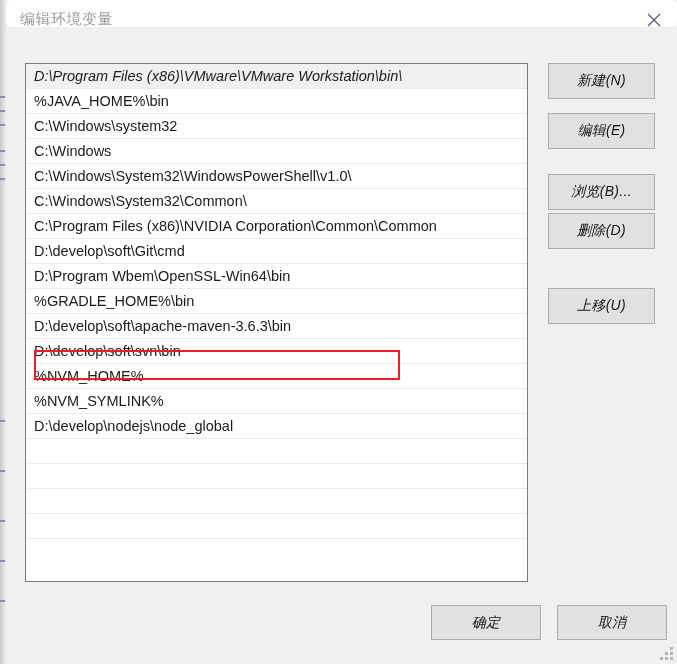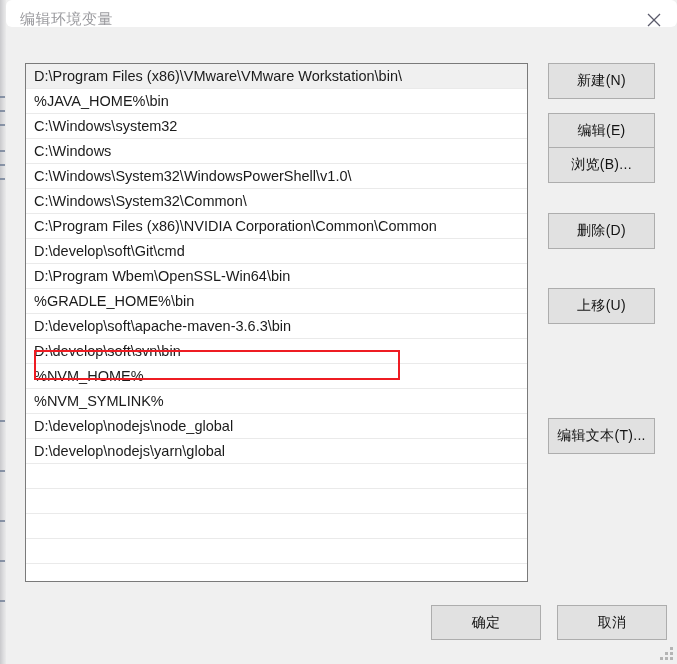--- a/index.html
+++ b/index.html
@@ -125,20 +125,21 @@
     box-sizing: border-box;
     border-bottom: 1px solid #eaeaea;
     padding-left: 8px;
     font-size: 14.5px;
     color: #1b1b1b;
     white-space: nowrap;
     overflow: hidden;
   }
   .row.selected {
     background: #f0f0f0;
+    font-style: italic;
   }
   .row.empty { color: transparent; }
 
   
   .annot-box {
     position: absolute;
     left: 8px;
     top: 286px;
     width: 366px;
     height: 30px;
@@ -157,20 +158,21 @@
     border: 1px solid #adadad;
     box-sizing: border-box;
     font-family: "Liberation Sans", "DejaVu Sans", sans-serif;
     font-size: 14px;
     color: #131313;
     display: flex;
     align-items: center;
     justify-content: center;
     letter-spacing: .3px;
     padding: 0;
+    font-style: italic;
   }
   .side-btn { left: 542px; }
 
   .bottom-btn {
     position: absolute;
     top: 565px;
     width: 110px;
     height: 35px;
   }
 
@@ -254,34 +256,32 @@
           <div class="row">C:\Windows\System32\Common\</div>
           <div class="row">C:\Program Files (x86)\NVIDIA Corporation\Common\Common</div>
           <div class="row">D:\develop\soft\Git\cmd</div>
           <div class="row">D:\Program Wbem\OpenSSL-Win64\bin</div>
           <div class="row">%GRADLE_HOME%\bin</div>
           <div class="row">D:\develop\soft\apache-maven-3.6.3\bin</div>
           <div class="row">D:\develop\soft\svn\bin</div>
           <div class="row">%NVM_HOME%</div>
           <div class="row">%NVM_SYMLINK%</div>
           <div class="row">D:\develop\nodejs\node_global</div>
-          <div class="row">D:\develop\nodejs\yarn\global</div>
           <div class="row empty">&nbsp;</div>
           <div class="row empty">&nbsp;</div>
           <div class="row empty">&nbsp;</div>
           <div class="row empty">&nbsp;</div>
         <div class="annot-box"></div>
       </div>
 
       <button class="btn side-btn" style="top:23px">新建(N)</button>
       <button class="btn side-btn" style="top:73px">编辑(E)</button>
-      <button class="btn side-btn" style="top:107px">浏览(B)...</button>
+      <button class="btn side-btn" style="top:134px">浏览(B)...</button>
       <button class="btn side-btn" style="top:173px">删除(D)</button>
       <button class="btn side-btn" style="top:248px">上移(U)</button>
-      <button class="btn side-btn" style="top:378px">编辑文本(T)...</button>
 
       <button class="btn bottom-btn" style="left:425px">确定</button>
       <button class="btn bottom-btn" style="left:551px">取消</button>
 
       <div class="grip" id="grip">
           <i style="left: 10px; top: 0px;"></i>
           <i style="left: 5px; top: 5px;"></i>
           <i style="left: 10px; top: 5px;"></i>
           <i style="left: 0px; top: 10px;"></i>
           <i style="left: 5px; top: 10px;"></i>

